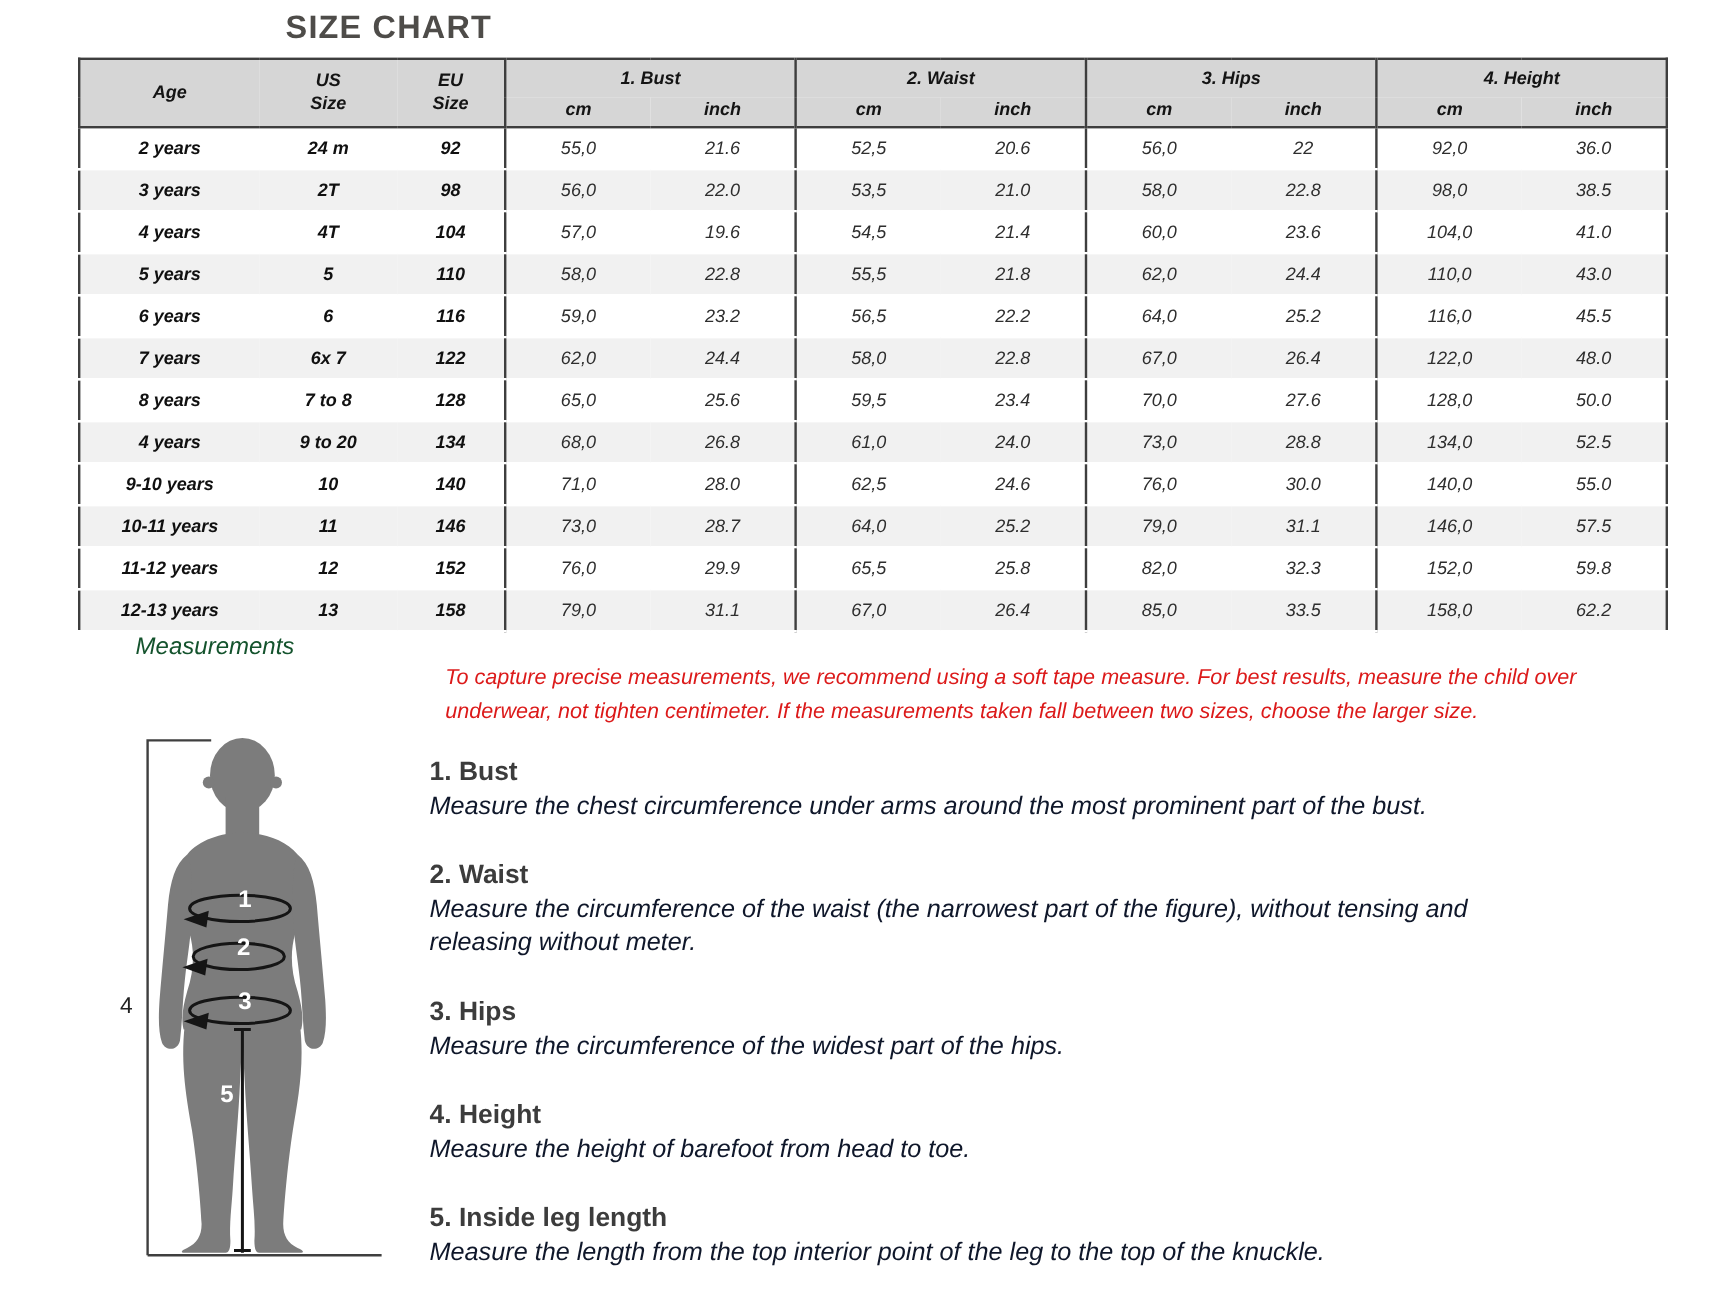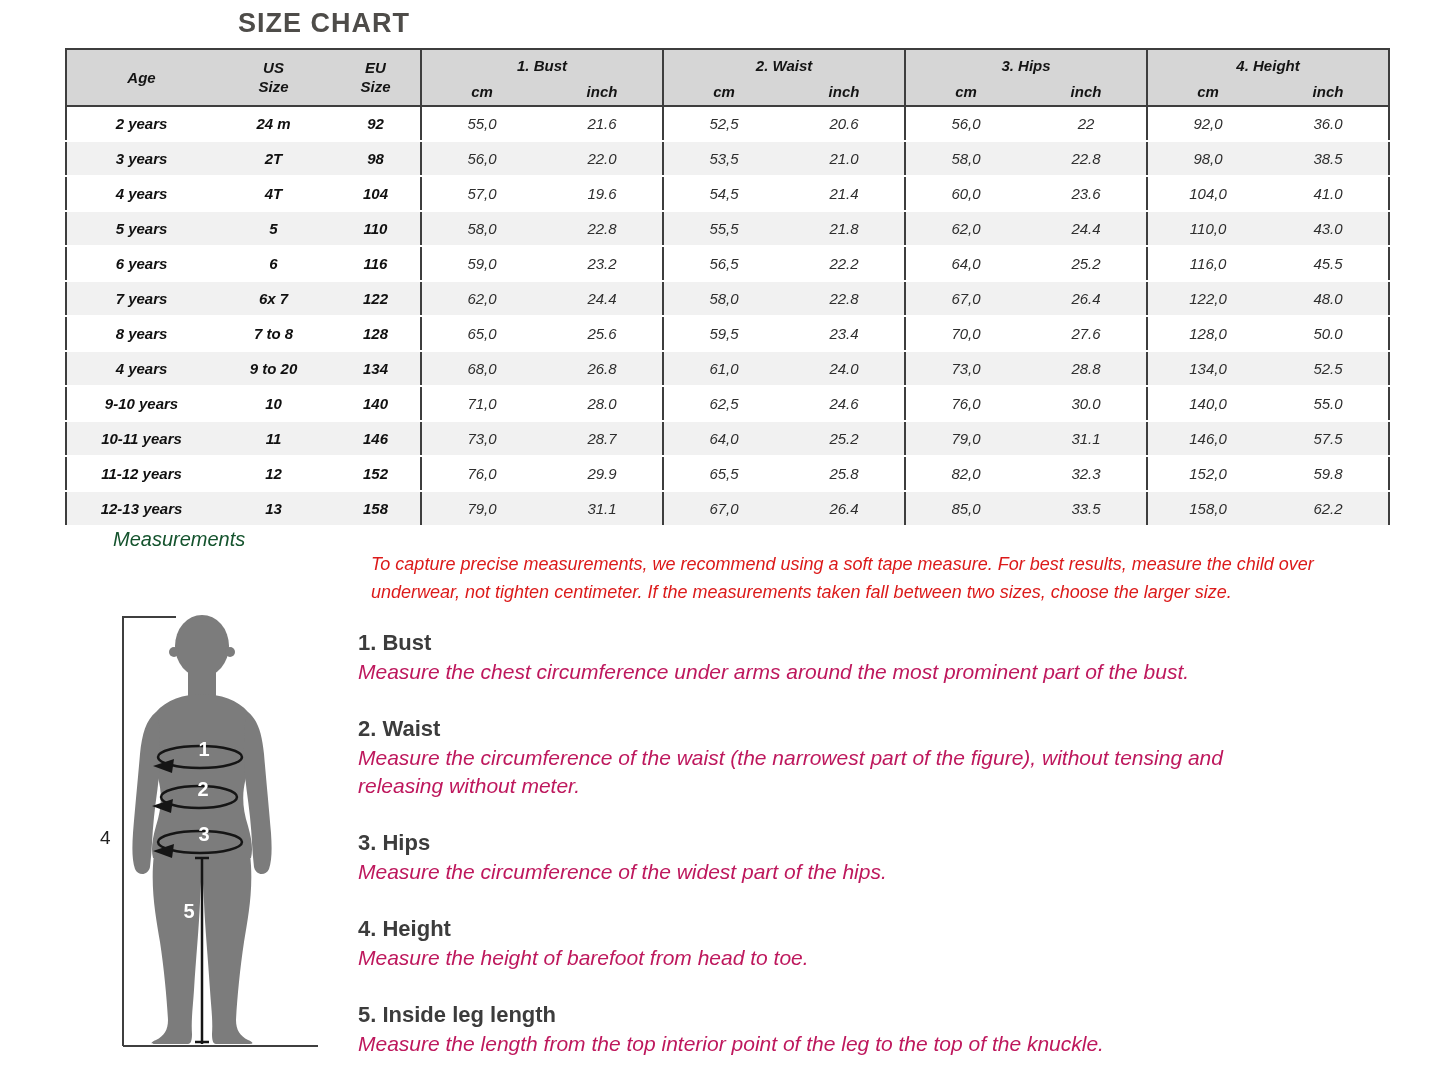--- a/index.html
+++ b/index.html
@@ -45,21 +45,21 @@
     font-size:18px; font-style:italic; color:#dc1a1a; line-height:1.55;
   }
   .sections { position:absolute; left:358px; top:630px; width:950px; }
   .section { margin-bottom:30px; }
   .section h3 {
     margin:0 0 2px 0; font-size:22px; line-height:26px;
     font-weight:bold; color:#3c3c3c;
   }
   .section p {
     margin:0; font-size:21px; line-height:28px;
-    font-style:italic; color:#be185d;
+    font-style:italic; color:#0f172a;
   }
   .figure-wrap { position:absolute; left:90px; top:606px; width:230px; height:464px; }
 </style>
 </head>
 <body>
 
 <div class="page-title">SIZE CHART</div>
 
 <table class="size-table">
   <colgroup>

